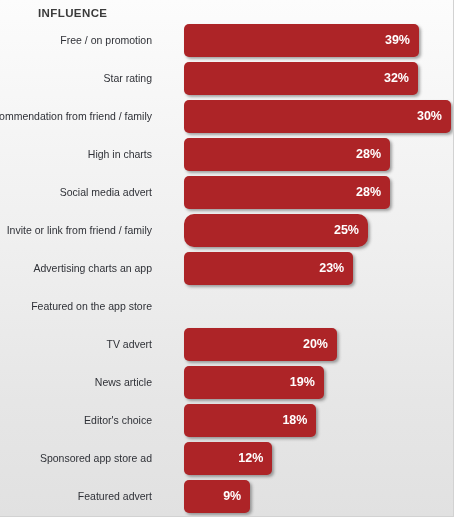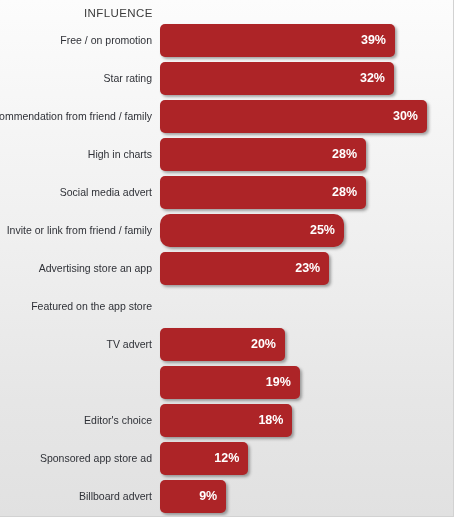--- a/index.html
+++ b/index.html
@@ -21,35 +21,35 @@
     background: linear-gradient(to bottom, #fcfcfc 0%, #f7f7f7 18%, #efefef 48%, #e6e6e6 78%, #e1e1e1 100%);
     border-right: 1px solid #d2d2d2;
     border-bottom: 1px solid #d2d2d2;
     overflow: hidden;
   }
   #chart-title {
     position: absolute;
     left: 38px;
     top: 7px;
     font-size: 11.5px;
-    font-weight: normal;
+    font-weight: bold;
     letter-spacing: 0.4px;
     color: #3b3b3b;
     white-space: nowrap;
-    margin-left: 46px;
   }
   #bars-area {
     position: absolute;
     left: 0;
     top: 24px;
     width: 454px;
   }
   .bar-row {
     position: relative;
     height: 38px;
+    margin-left: 24px;
   }
   .bar-label {
     position: absolute;
     right: 302px; 
     top: 0;
     height: 33px;
     line-height: 33px;
     font-size: 10.5px;
     color: #2f3137;
     white-space: nowrap;
@@ -115,52 +115,53 @@
           <div class="bar-value">28%</div>
         </div>
       </div>
       <div class="bar-row">
         <div class="bar-label">Invite or link from friend / family</div>
         <div class="bar-shape" style="width: 183.974px; background: rgb(173, 36, 39); border-radius: 10px;">
           <div class="bar-value">25%</div>
         </div>
       </div>
       <div class="bar-row">
-        <div class="bar-label">Advertising store an app</div>
+        <div class="bar-label">Advertising charts an app</div>
         <div class="bar-shape" style="width: 169.256px; background: rgb(173, 36, 39);">
           <div class="bar-value">23%</div>
         </div>
       </div>
       <div class="bar-row">
         <div class="bar-label">Featured on the app store</div>
       </div>
       <div class="bar-row">
         <div class="bar-label">TV advert</div>
-        <div class="bar-shape" style="width: 125px; background: rgb(173, 36, 39);">
+        <div class="bar-shape" style="width: 153px; background: rgb(173, 36, 39);">
           <div class="bar-value">20%</div>
         </div>
       </div>
       <div class="bar-row">
+        <div class="bar-label">News article</div>
         <div class="bar-shape" style="width: 139.821px; background: rgb(173, 36, 39);">
           <div class="bar-value">19%</div>
         </div>
       </div>
       <div class="bar-row">
         <div class="bar-label">Editor's choice</div>
         <div class="bar-shape" style="width: 132.462px; background: rgb(173, 36, 39);">
           <div class="bar-value">18%</div>
         </div>
       </div>
       <div class="bar-row">
         <div class="bar-label">Sponsored app store ad</div>
         <div class="bar-shape" style="width: 88.3077px; background: rgb(173, 36, 39);">
           <div class="bar-value">12%</div>
         </div>
       </div>
       <div class="bar-row">
-        <div class="bar-label">Billboard advert</div>
+        <div class="bar-label">Featured advert</div>
         <div class="bar-shape" style="width: 66.2308px; background: rgb(173, 36, 39);">
           <div class="bar-value">9%</div>
         </div>
       </div>
     </div>
 
 </div>
 
 </body></html>

